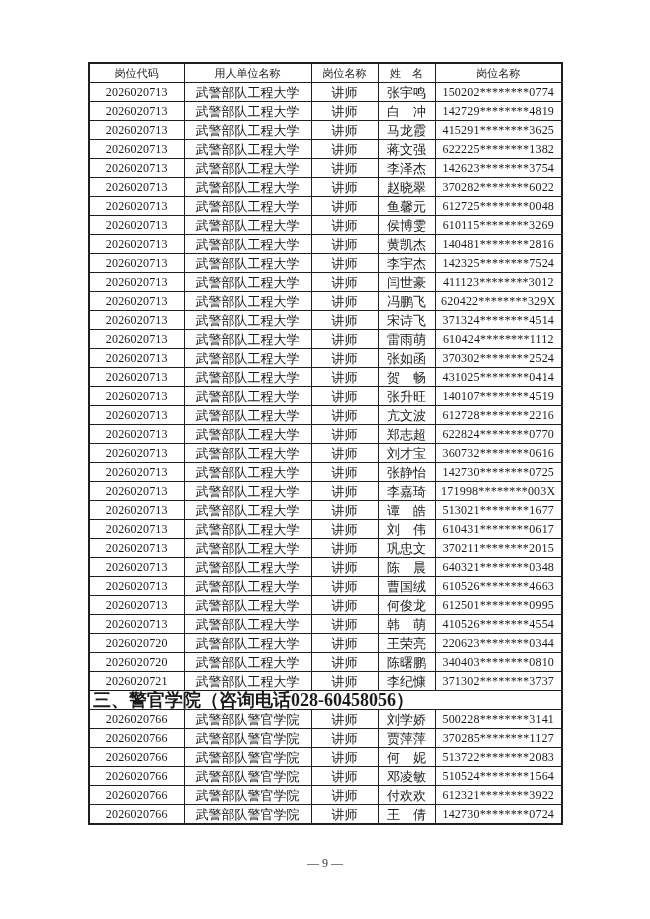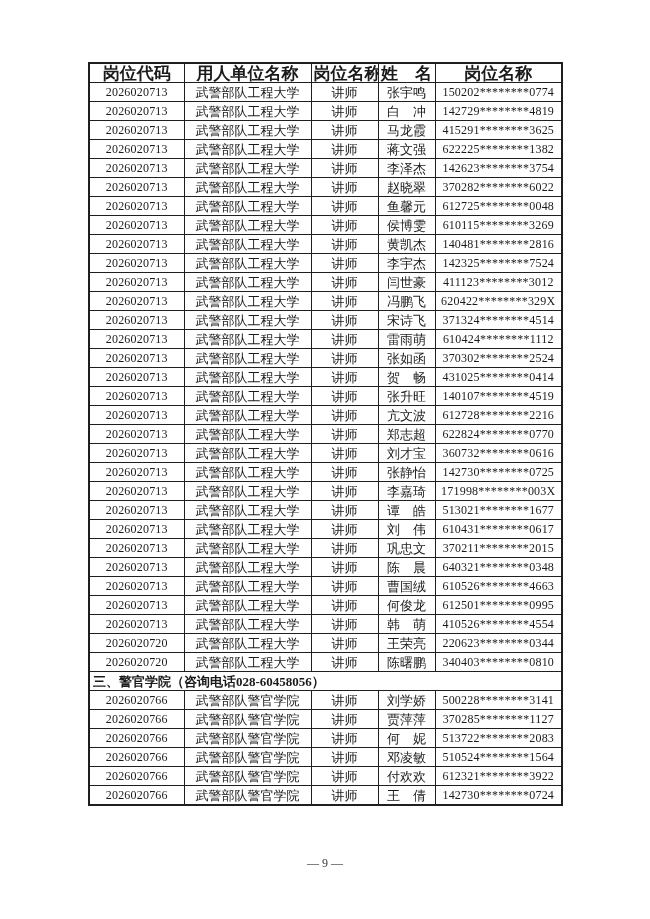--- a/index.html
+++ b/index.html
@@ -30,31 +30,31 @@
     height: 18px;
     padding: 0 2px;
     text-align: center;
     vertical-align: middle;
     font-size: 13px;
     line-height: 1;
     white-space: nowrap;
     overflow: hidden;
   }
   .doc-table th {
-    font-weight: bold;
-    font-size: 17px;
+    font-weight: normal;
+    font-size: 11px;
   }
   .doc-table td.num {
     font-size: 12px;
     letter-spacing: 0.2px;
   }
   .doc-table td.section {
     text-align: left;
     font-weight: bold;
-    font-size: 13px;
+    font-size: 18px;
     padding-left: 3px;
   }
   .page-number {
     position: absolute;
     top: 856px;
     left: 0;
     width: 100%;
     text-align: center;
     font-size: 12px;
     color: #3a3a3a;
@@ -293,20 +293,27 @@
           <td class="num">220623********0344</td>
         </tr>
         <tr>
           <td class="num">2026020720</td>
           <td>武警部队工程大学</td>
           <td>讲师</td>
           <td>陈曙鹏</td>
           <td class="num">340403********0810</td>
         </tr>
         <tr>
+          <td class="num">2026020721</td>
+          <td>武警部队工程大学</td>
+          <td>讲师</td>
+          <td>李纪慷</td>
+          <td class="num">371302********3737</td>
+        </tr>
+        <tr>
           <td colspan="5" class="section">三、警官学院（咨询电话028-60458056）</td>
         </tr>
         <tr>
           <td class="num">2026020766</td>
           <td>武警部队警官学院</td>
           <td>讲师</td>
           <td>刘学娇</td>
           <td class="num">500228********3141</td>
         </tr>
         <tr>

